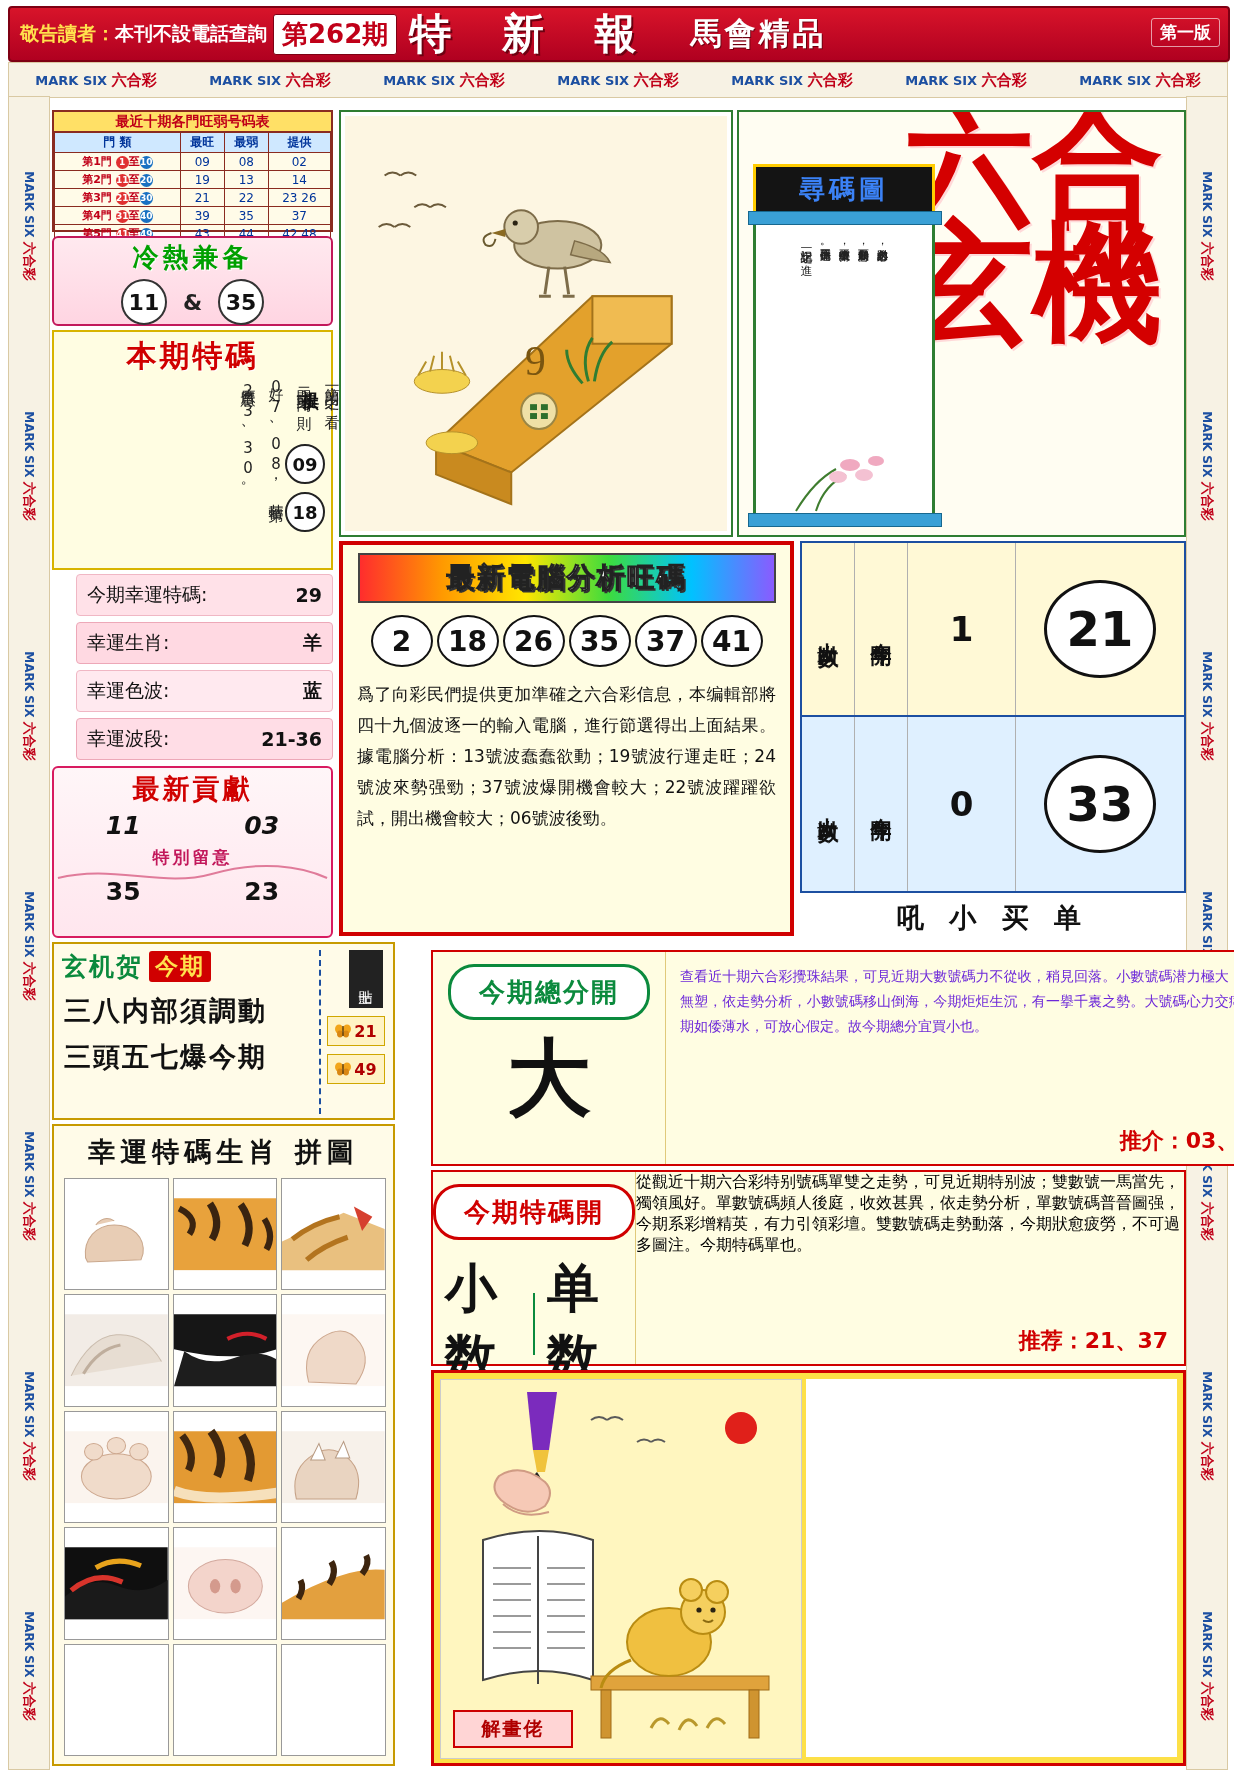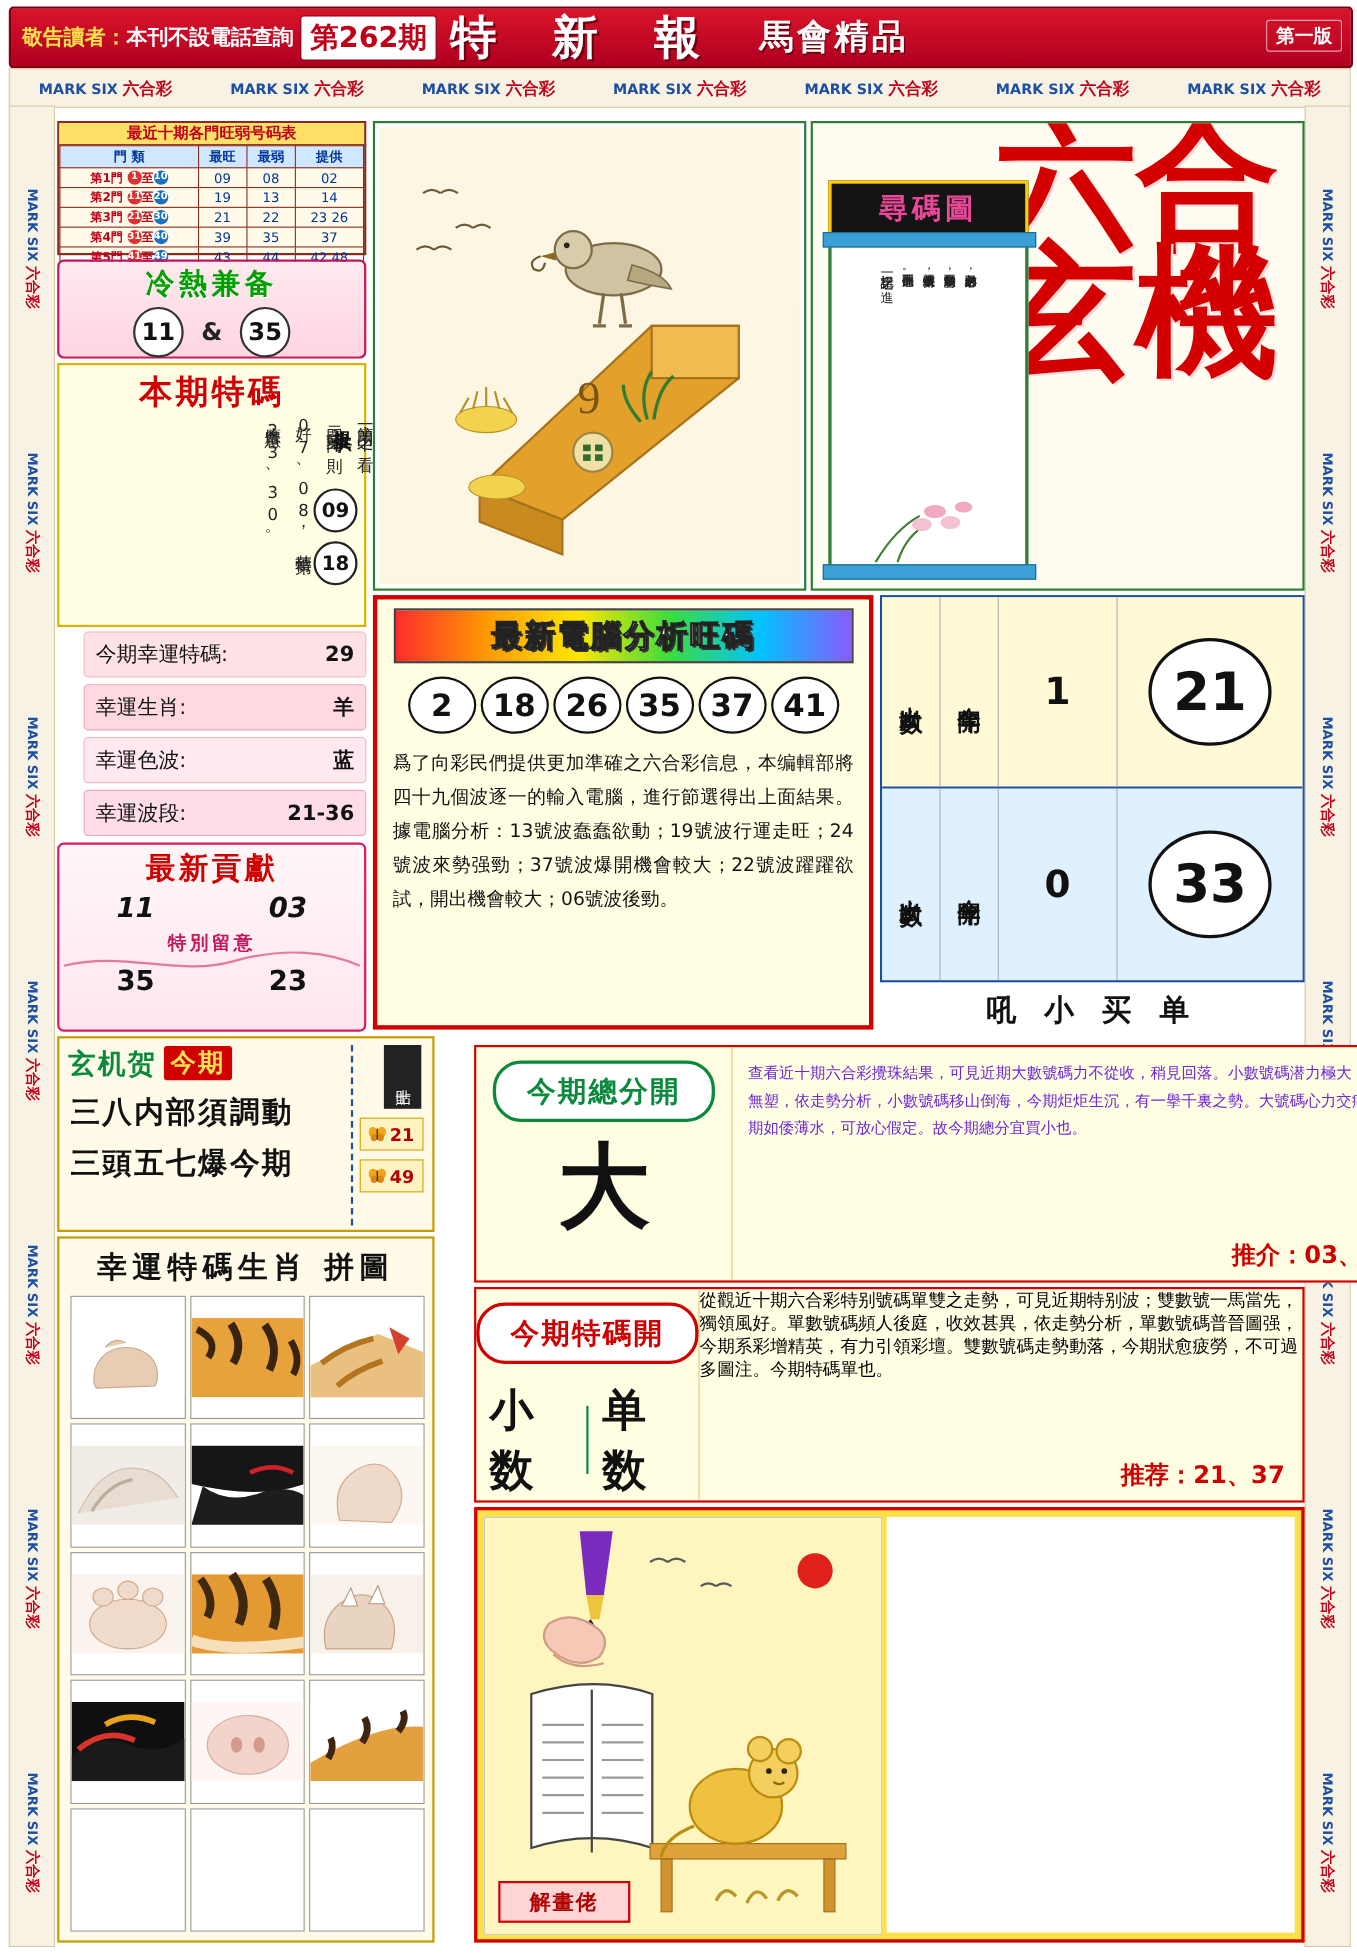--- a/index.html
+++ b/index.html
@@ -194,21 +194,21 @@
   .xj-big{
     position:absolute;right:6px;top:-6px;width:290px;height:430px;
     color:#d40000;font-size:130px;font-weight:bold;line-height:118px;text-align:center;
     font-family:"DejaVu Serif","Liberation Serif",serif;
     text-shadow:2px 2px 0 #ffd9d9;
   }
   .xunma{
     position:absolute;left:14px;top:52px;width:176px;height:44px;background:#141414;border:3px solid #ffcc00;
     display:flex;align-items:center;justify-content:center;
   }
-  .xunma span{color:#ec4899;font-size:26px;font-weight:bold;letter-spacing:4px;}
+  .xunma span{color:#3b82f6;font-size:26px;font-weight:bold;letter-spacing:4px;}
   .scroll{
     position:absolute;left:14px;top:104px;width:176px;height:300px;background:#fff;border:3px solid #2e7d32;
   }
   .scroll .bar{position:absolute;left:-8px;width:192px;height:12px;background:#3aa0d6;border:1px solid #18688f;}
   .scroll .poem{position:absolute;left:8px;top:22px;right:8px;bottom:80px;display:flex;flex-direction:row-reverse;gap:4px;justify-content:center;}
   .scroll .poem div{writing-mode:vertical-rl;text-orientation:upright;font-size:11px;line-height:15px;color:#222;}
 
   
   .comp{
     left:339px;top:541px;width:455px;height:395px;
@@ -277,21 +277,21 @@
 
   .sec2{
     left:431px;top:1170px;width:755px;height:196px;
     background:#fffde2;border:2px solid #d00000;display:flex;
   }
   .sec2 .left{width:232px;border-right:1px solid #e0c97a;position:relative;}
   .twoword{
     display:flex;align-items:center;justify-content:center;gap:0;margin-top:14px;
   }
   .twoword div{
-    font-size:40px;font-weight:bold;color:#111;padding:0 12px;
+    font-size:52px;font-weight:bold;color:#111;padding:0 12px;
     font-family:"DejaVu Serif","Liberation Serif",serif;
   }
   .twoword .sep{width:3px;height:62px;background:#0b8a3d;padding:0;}
 
   
   .cartoon{
     left:431px;top:1370px;width:755px;height:396px;
     background:#fde047;border:3px solid #d00000;
   }
   .cartoon .inner{position:absolute;left:6px;top:6px;width:360px;height:378px;background:#fff8c9;border:1px solid #ccc;overflow:hidden;}

